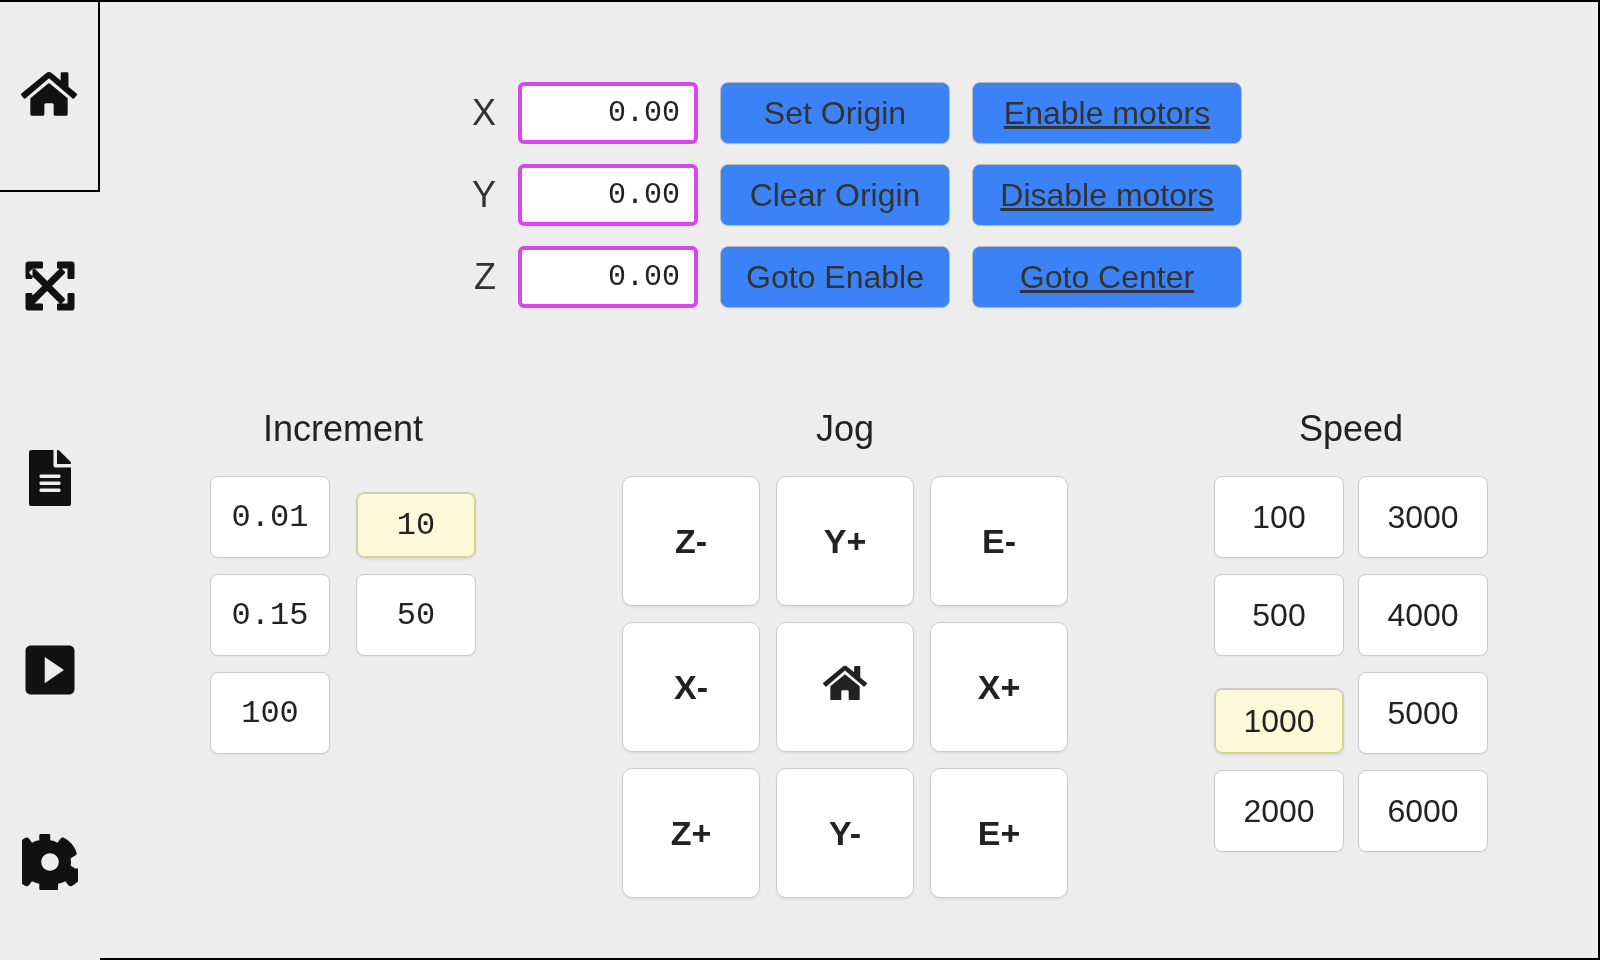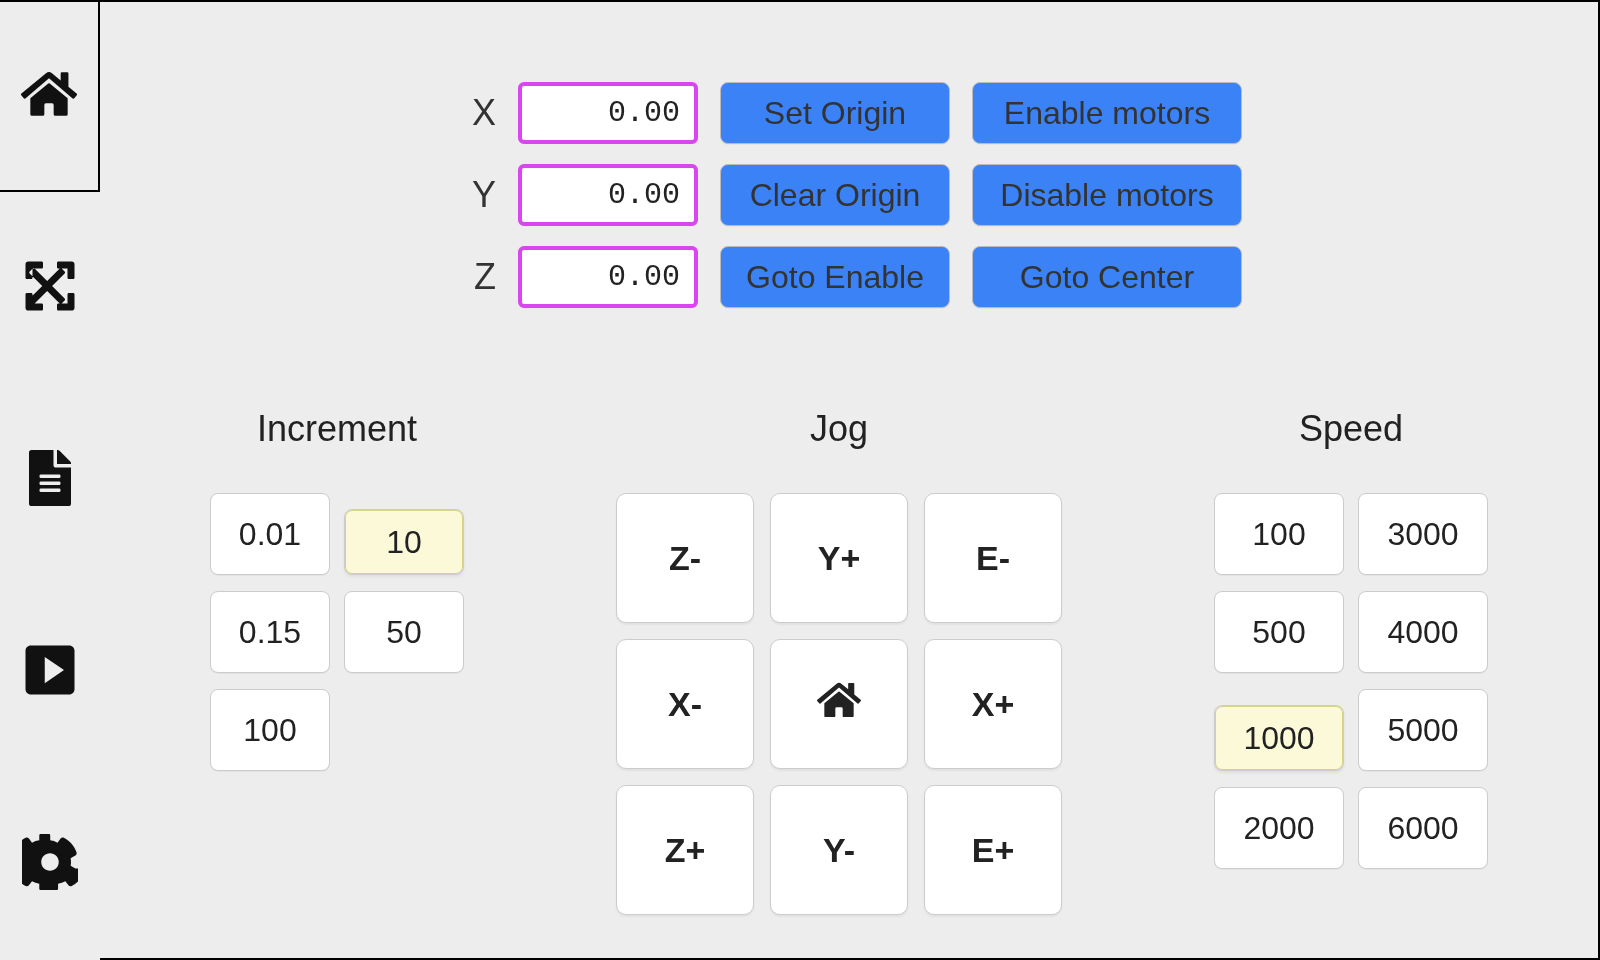--- a/index.html
+++ b/index.html
@@ -87,43 +87,44 @@
     background: #3b82f6;
     font-size: 32px;
     color: #333;
     display: flex;
     align-items: center;
     justify-content: center;
     cursor: pointer;
     box-shadow: 0 1px 0 rgba(0,0,0,0.03);
   }
   .btn-230 { width: 230px; }
-  .btn-270 { width: 270px; }
+  .btn-270 { width: 270px; text-decoration: underline; }
 
   .bottom {
     margin-top: 100px;
     display: flex;
     justify-content: space-between;
     padding: 0 50px;
   }
   .panel {
     display: flex;
     flex-direction: column;
     align-items: center;
   }
   .panel-title {
     font-size: 36px;
     color: #222;
-    margin-bottom: 43px;
+    margin-bottom: 26px;
   }
   .grid32 {
     display: grid;
     grid-template-columns: repeat(2, 120px);
     grid-auto-rows: 82px;
-    gap: 16px 14px;
+    gap: 16px 26px;
+    font-family: Liberation Mono, monospace;
   }
   .nbtn {
     border: 1px solid #ccc;
     border-radius: 8px;
     background: #fff;
     font-size: 32px;
     color: #222;
     display: flex;
     align-items: center;
     justify-content: center;

